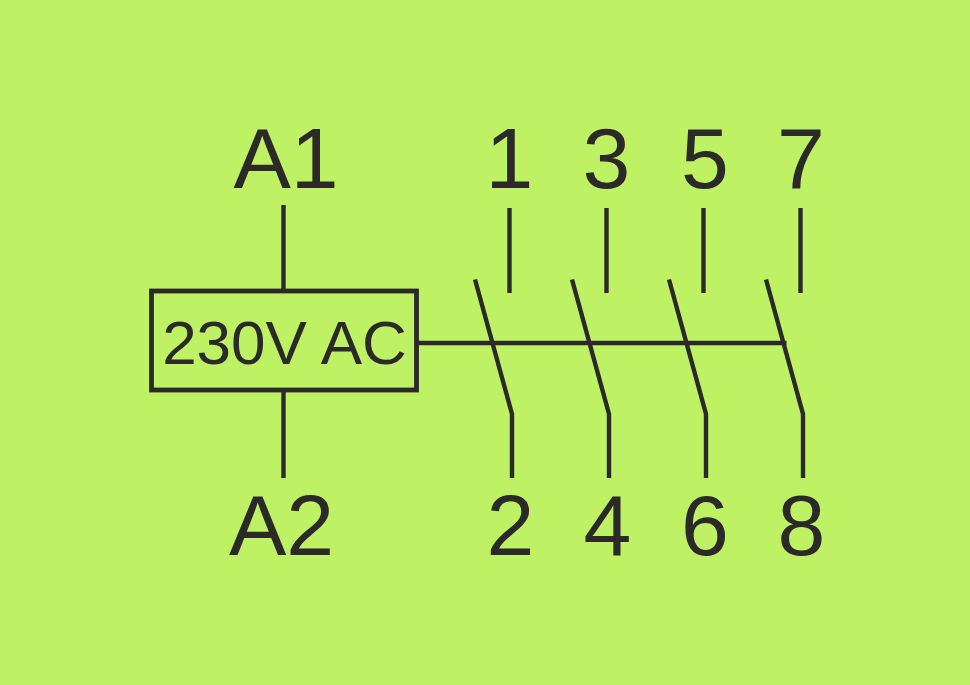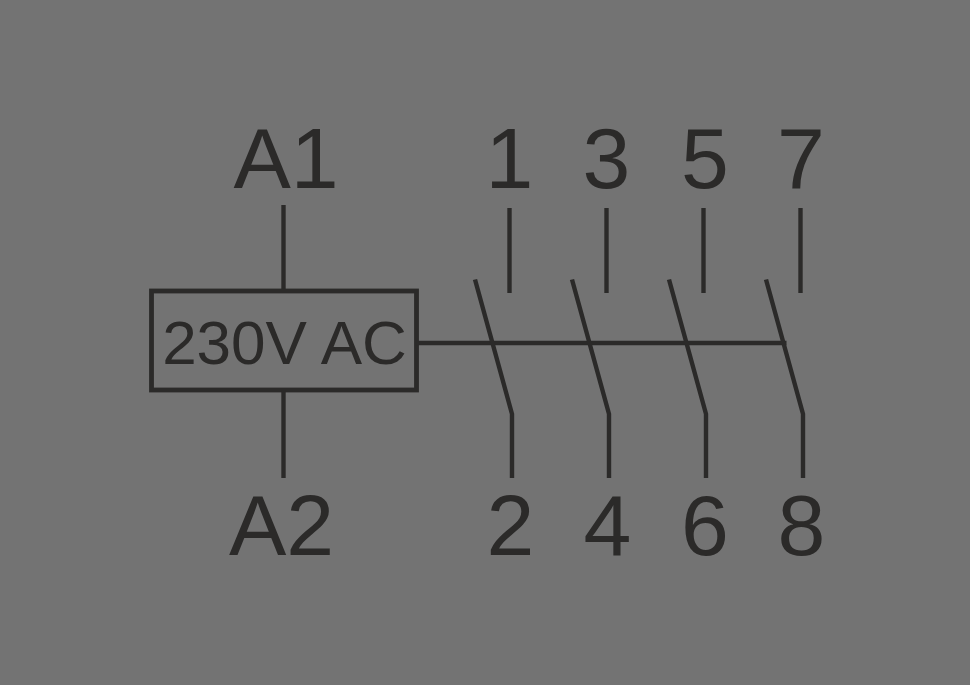--- a/index.html
+++ b/index.html
@@ -5,21 +5,21 @@
   html, body {
     margin: 0;
     padding: 0;
     background: #ffffff;
     font-family: "Liberation Sans", sans-serif;
   }
   .canvas {
     position: relative;
     width: 970px;
     height: 685px;
-    background: #737373;
+    background: #bef264;
     overflow: hidden;
   }
   svg { display: block; }
   .terminal-label {
     font-family: "Liberation Sans", sans-serif;
     font-size: 86px;
     font-weight: 400;
   }
   .coil-label {
     font-family: "Liberation Sans", sans-serif;

